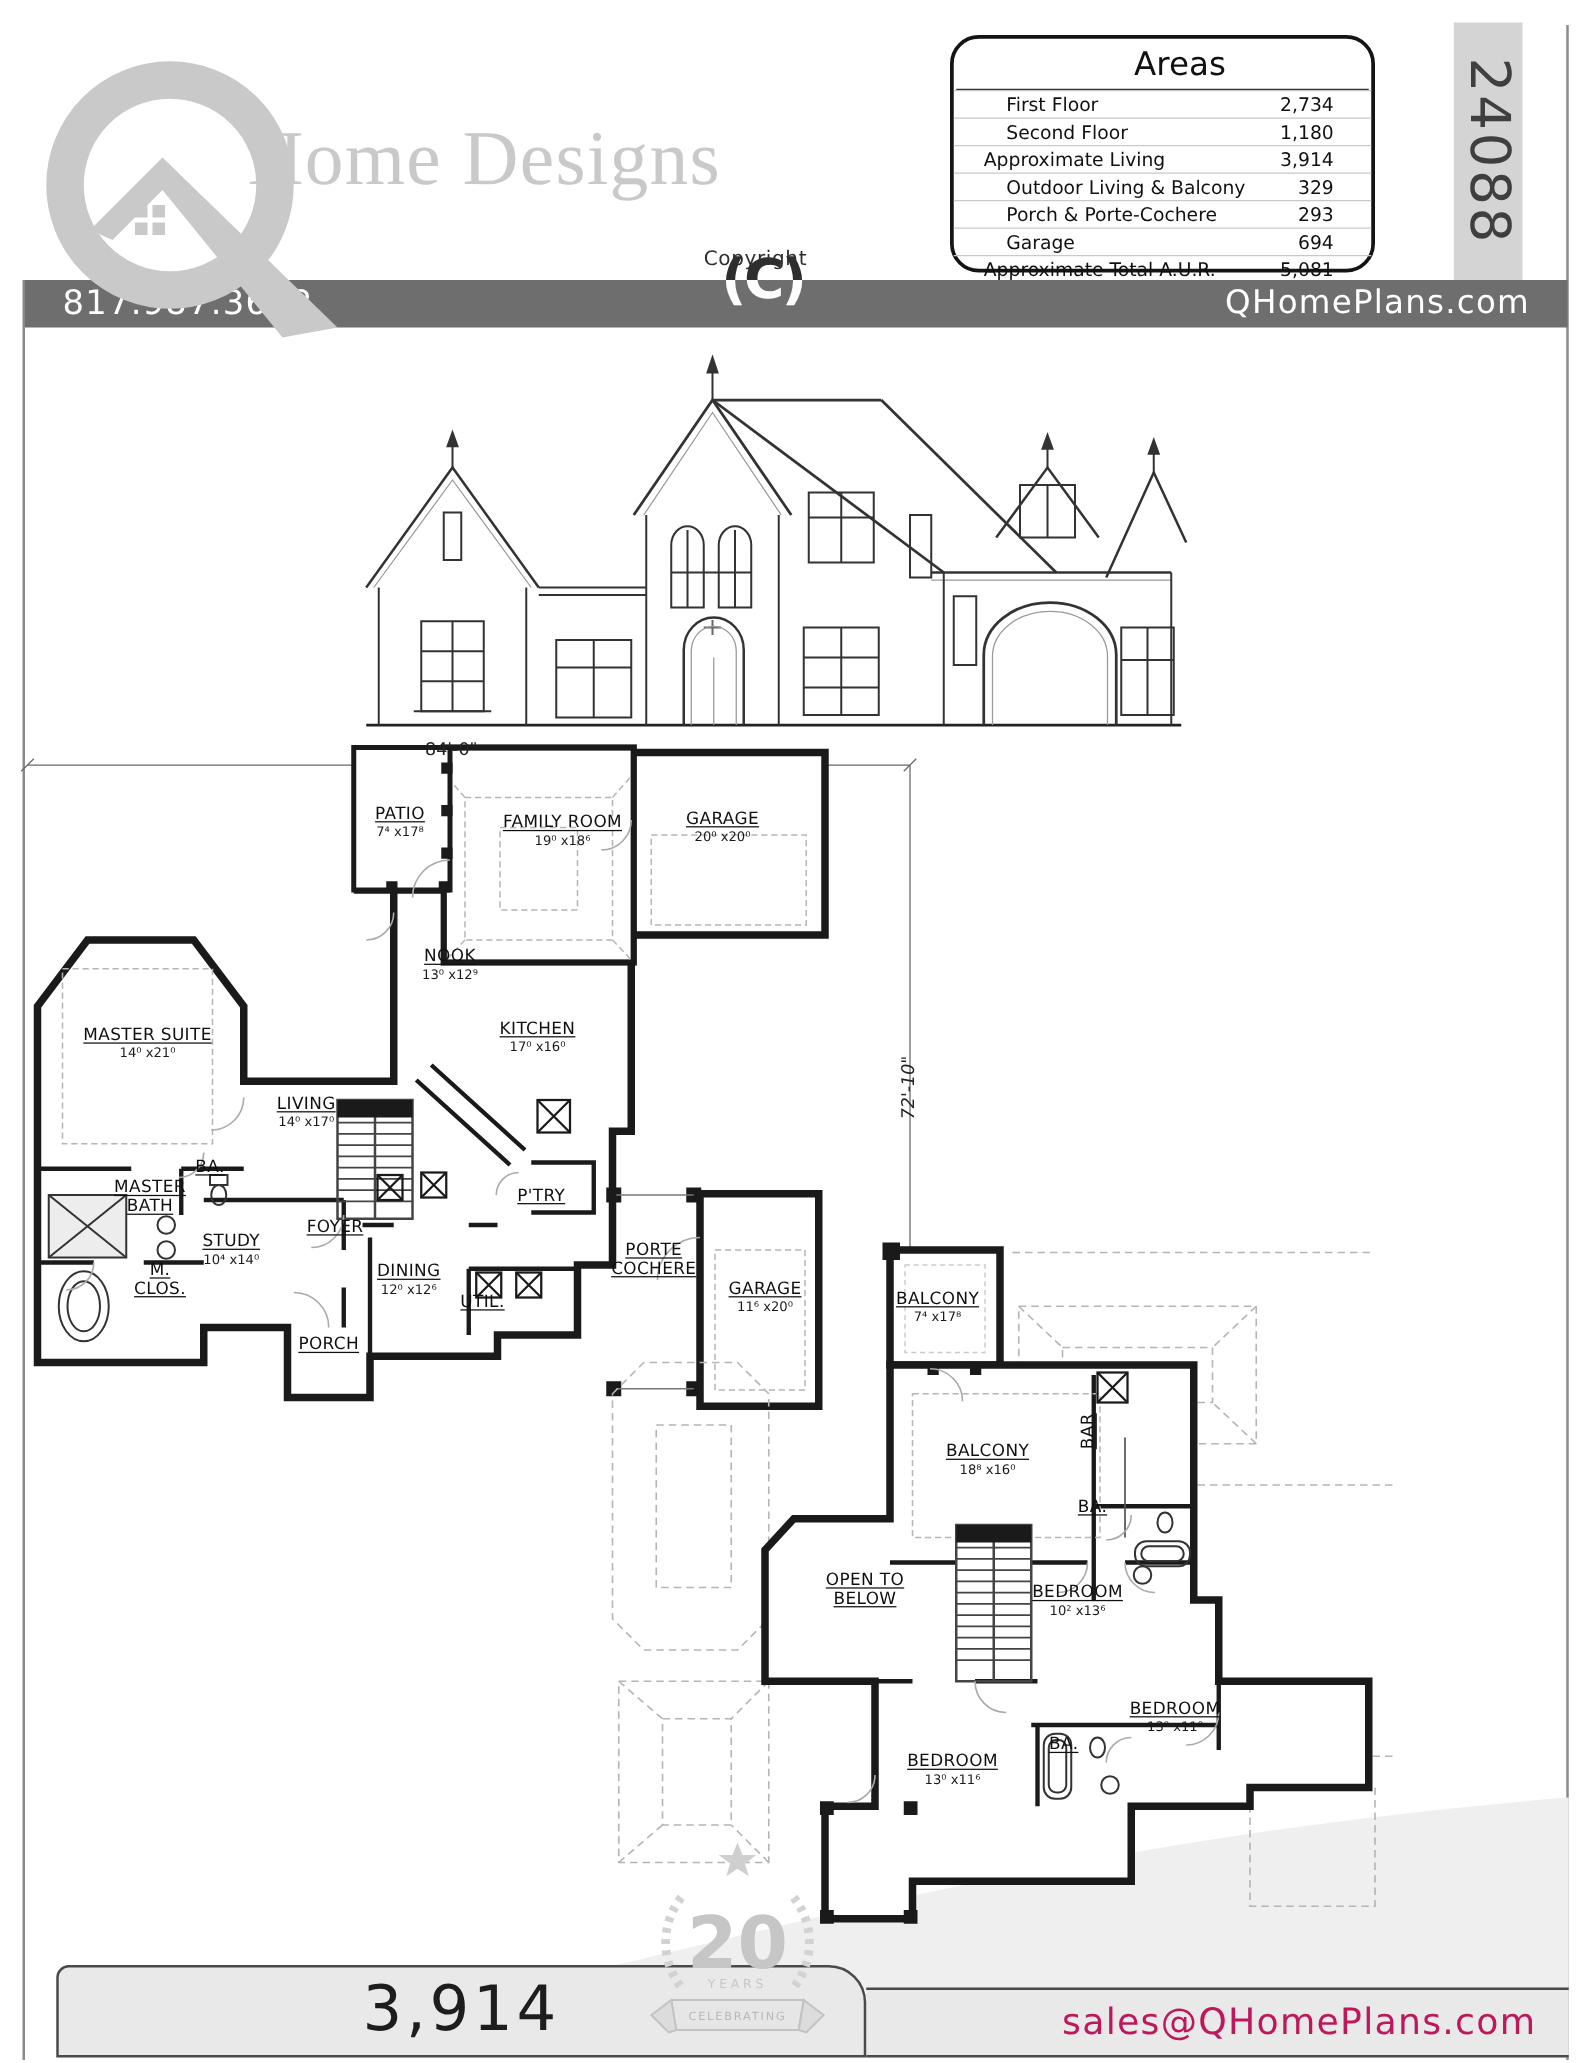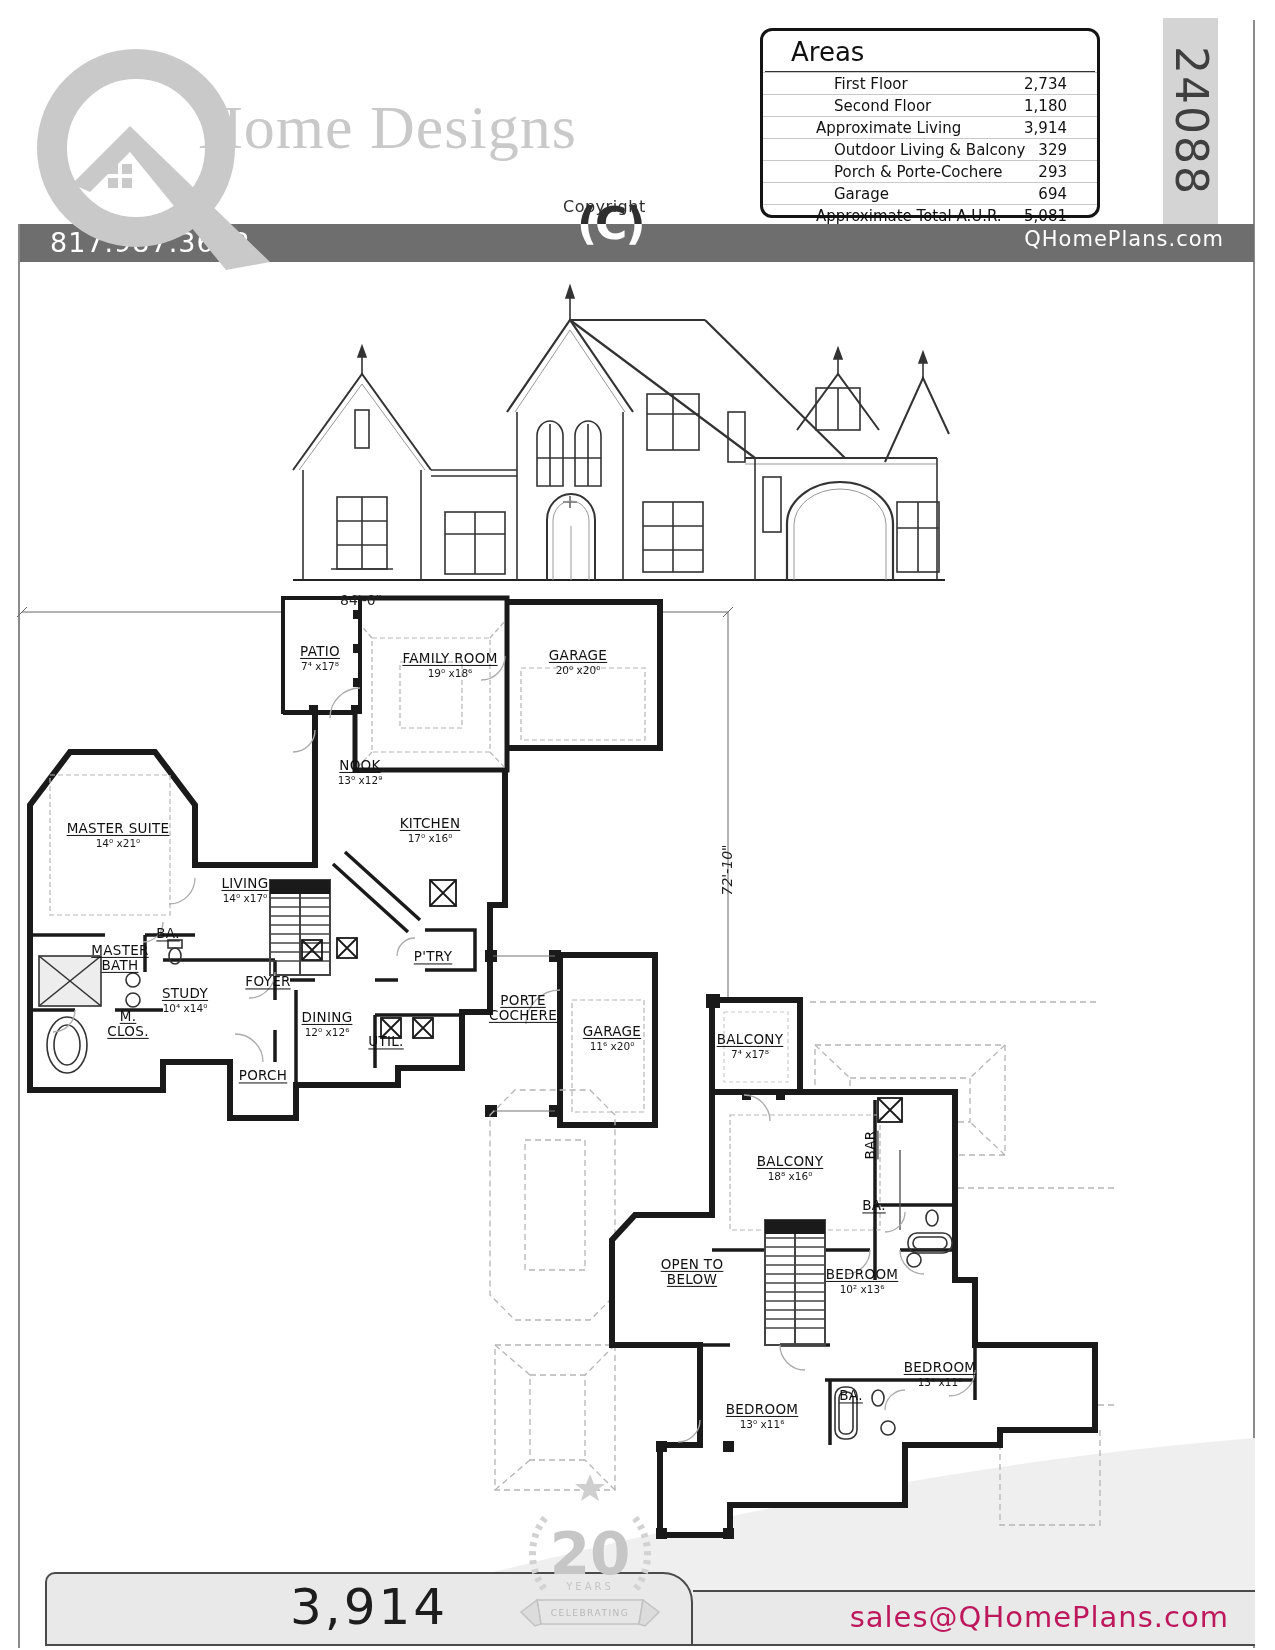--- a/index.html
+++ b/index.html
@@ -5,33 +5,33 @@
   html,body{margin:0;padding:0;background:#fff;}
   .page{position:relative;width:1275px;height:1650px;background:#fff;overflow:hidden;
         font-family:"DejaVu Sans","Liberation Sans",sans-serif;}
   
   .logo-text{position:absolute;left:198px;top:92px;font-family:"Liberation Serif",serif;
              font-size:62px;color:#c9c9c9;letter-spacing:1px;}
   .copyright{position:absolute;left:563px;top:197px;font-size:16px;color:#2e2e2e;letter-spacing:.5px;}
   .hbar{position:absolute;left:20px;top:224px;width:1234px;height:38px;background:#6e6e6e;
         overflow:hidden;}
   .hbar .phone{position:absolute;left:30px;top:3px;font-size:27px;color:#fff;letter-spacing:1px;}
-  .hbar .site{position:absolute;right:30px;top:3px;font-size:21px;color:#fff;letter-spacing:1px;}
+  .hbar .site{position:absolute;right:30px;top:3px;font-size:26px;color:#fff;letter-spacing:1px;}
   .cmark{font-size:44px;font-weight:600;letter-spacing:-2px;white-space:nowrap;}
   .cmark.dark{position:absolute;left:577px;top:198px;color:#2e2e2e;}
   .hbar .cmark.light{position:absolute;left:557px;top:-26px;color:#fff;}
   
   .areas{position:absolute;left:760px;top:28px;width:340px;height:190px;background:#fff;
-         border:3.5px solid #141414;border-radius:12px;box-sizing:border-box;}
+         border:3.5px solid #141414;border-radius:23px;box-sizing:border-box;text-align:center;}
   .areas .ttl{font-size:26px;color:#111;padding:6px 0 4px 28px;}
   .areas .hr{border-top:1.5px solid #333;margin:0 2px;}
   .arow{display:flex;justify-content:space-between;font-size:15px;color:#111;
         border-top:1px solid #c9c9c9;padding:1.5px 0;}
   .arow:first-of-type{border-top:none;}
-  .arow .lb{padding-left:24px;margin-left:29px;}
+  .arow .lb{padding-left:24px;}
   .arow.ind .lb{padding-left:42px;}
   .arow .vl{padding-right:30px;}
   .pnum{position:absolute;left:1163px;top:18px;width:55px;height:206px;background:#d4d4d4;}
   .pnum span{position:absolute;left:50%;top:50%;transform:translate(-50%,-50%) rotate(90deg);
              font-size:44px;color:#3f3f3f;letter-spacing:2px;white-space:nowrap;}
   
   .railL{position:absolute;left:18px;top:224px;width:2px;height:1424px;background:#8a8a8a;}
   .railR{position:absolute;left:1253px;top:20px;width:2px;height:1628px;background:#8a8a8a;}
   .ftab{position:absolute;left:45px;top:1572px;width:648px;height:74px;background:#e9e9e9;
         border:2.5px solid #4a4a4a;border-radius:10px 30px 0 0;box-sizing:border-box;z-index:6;

